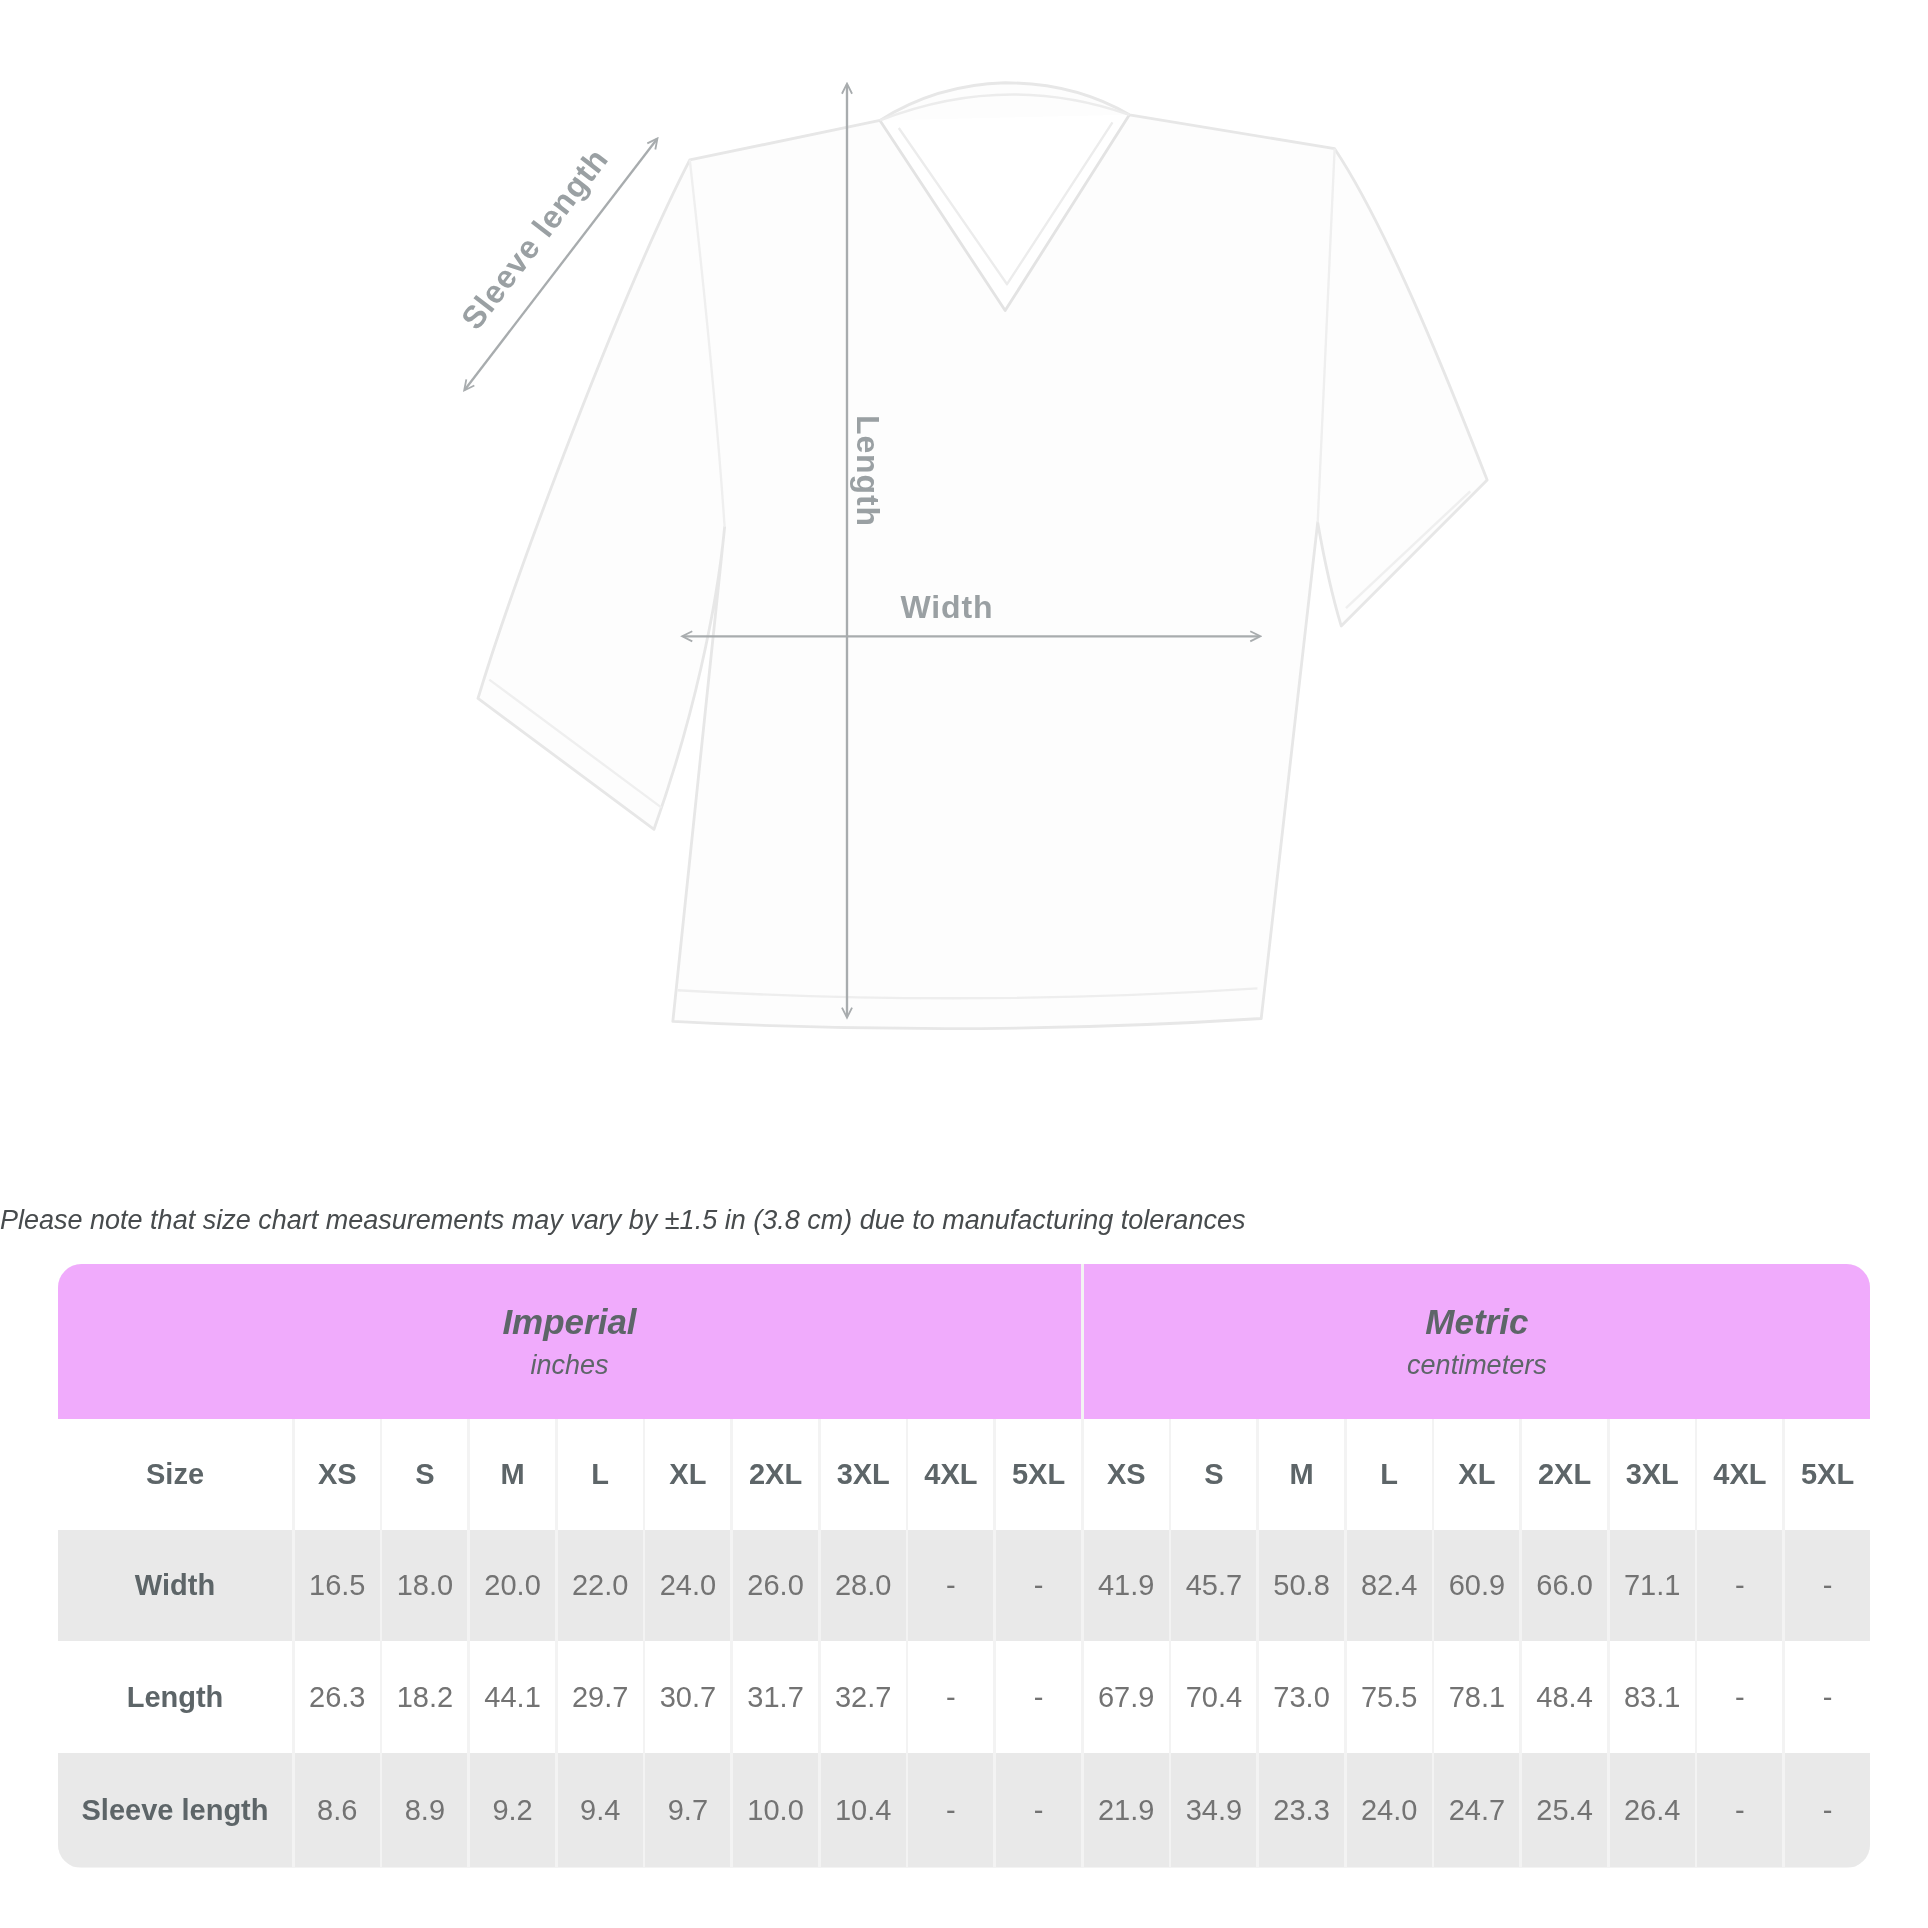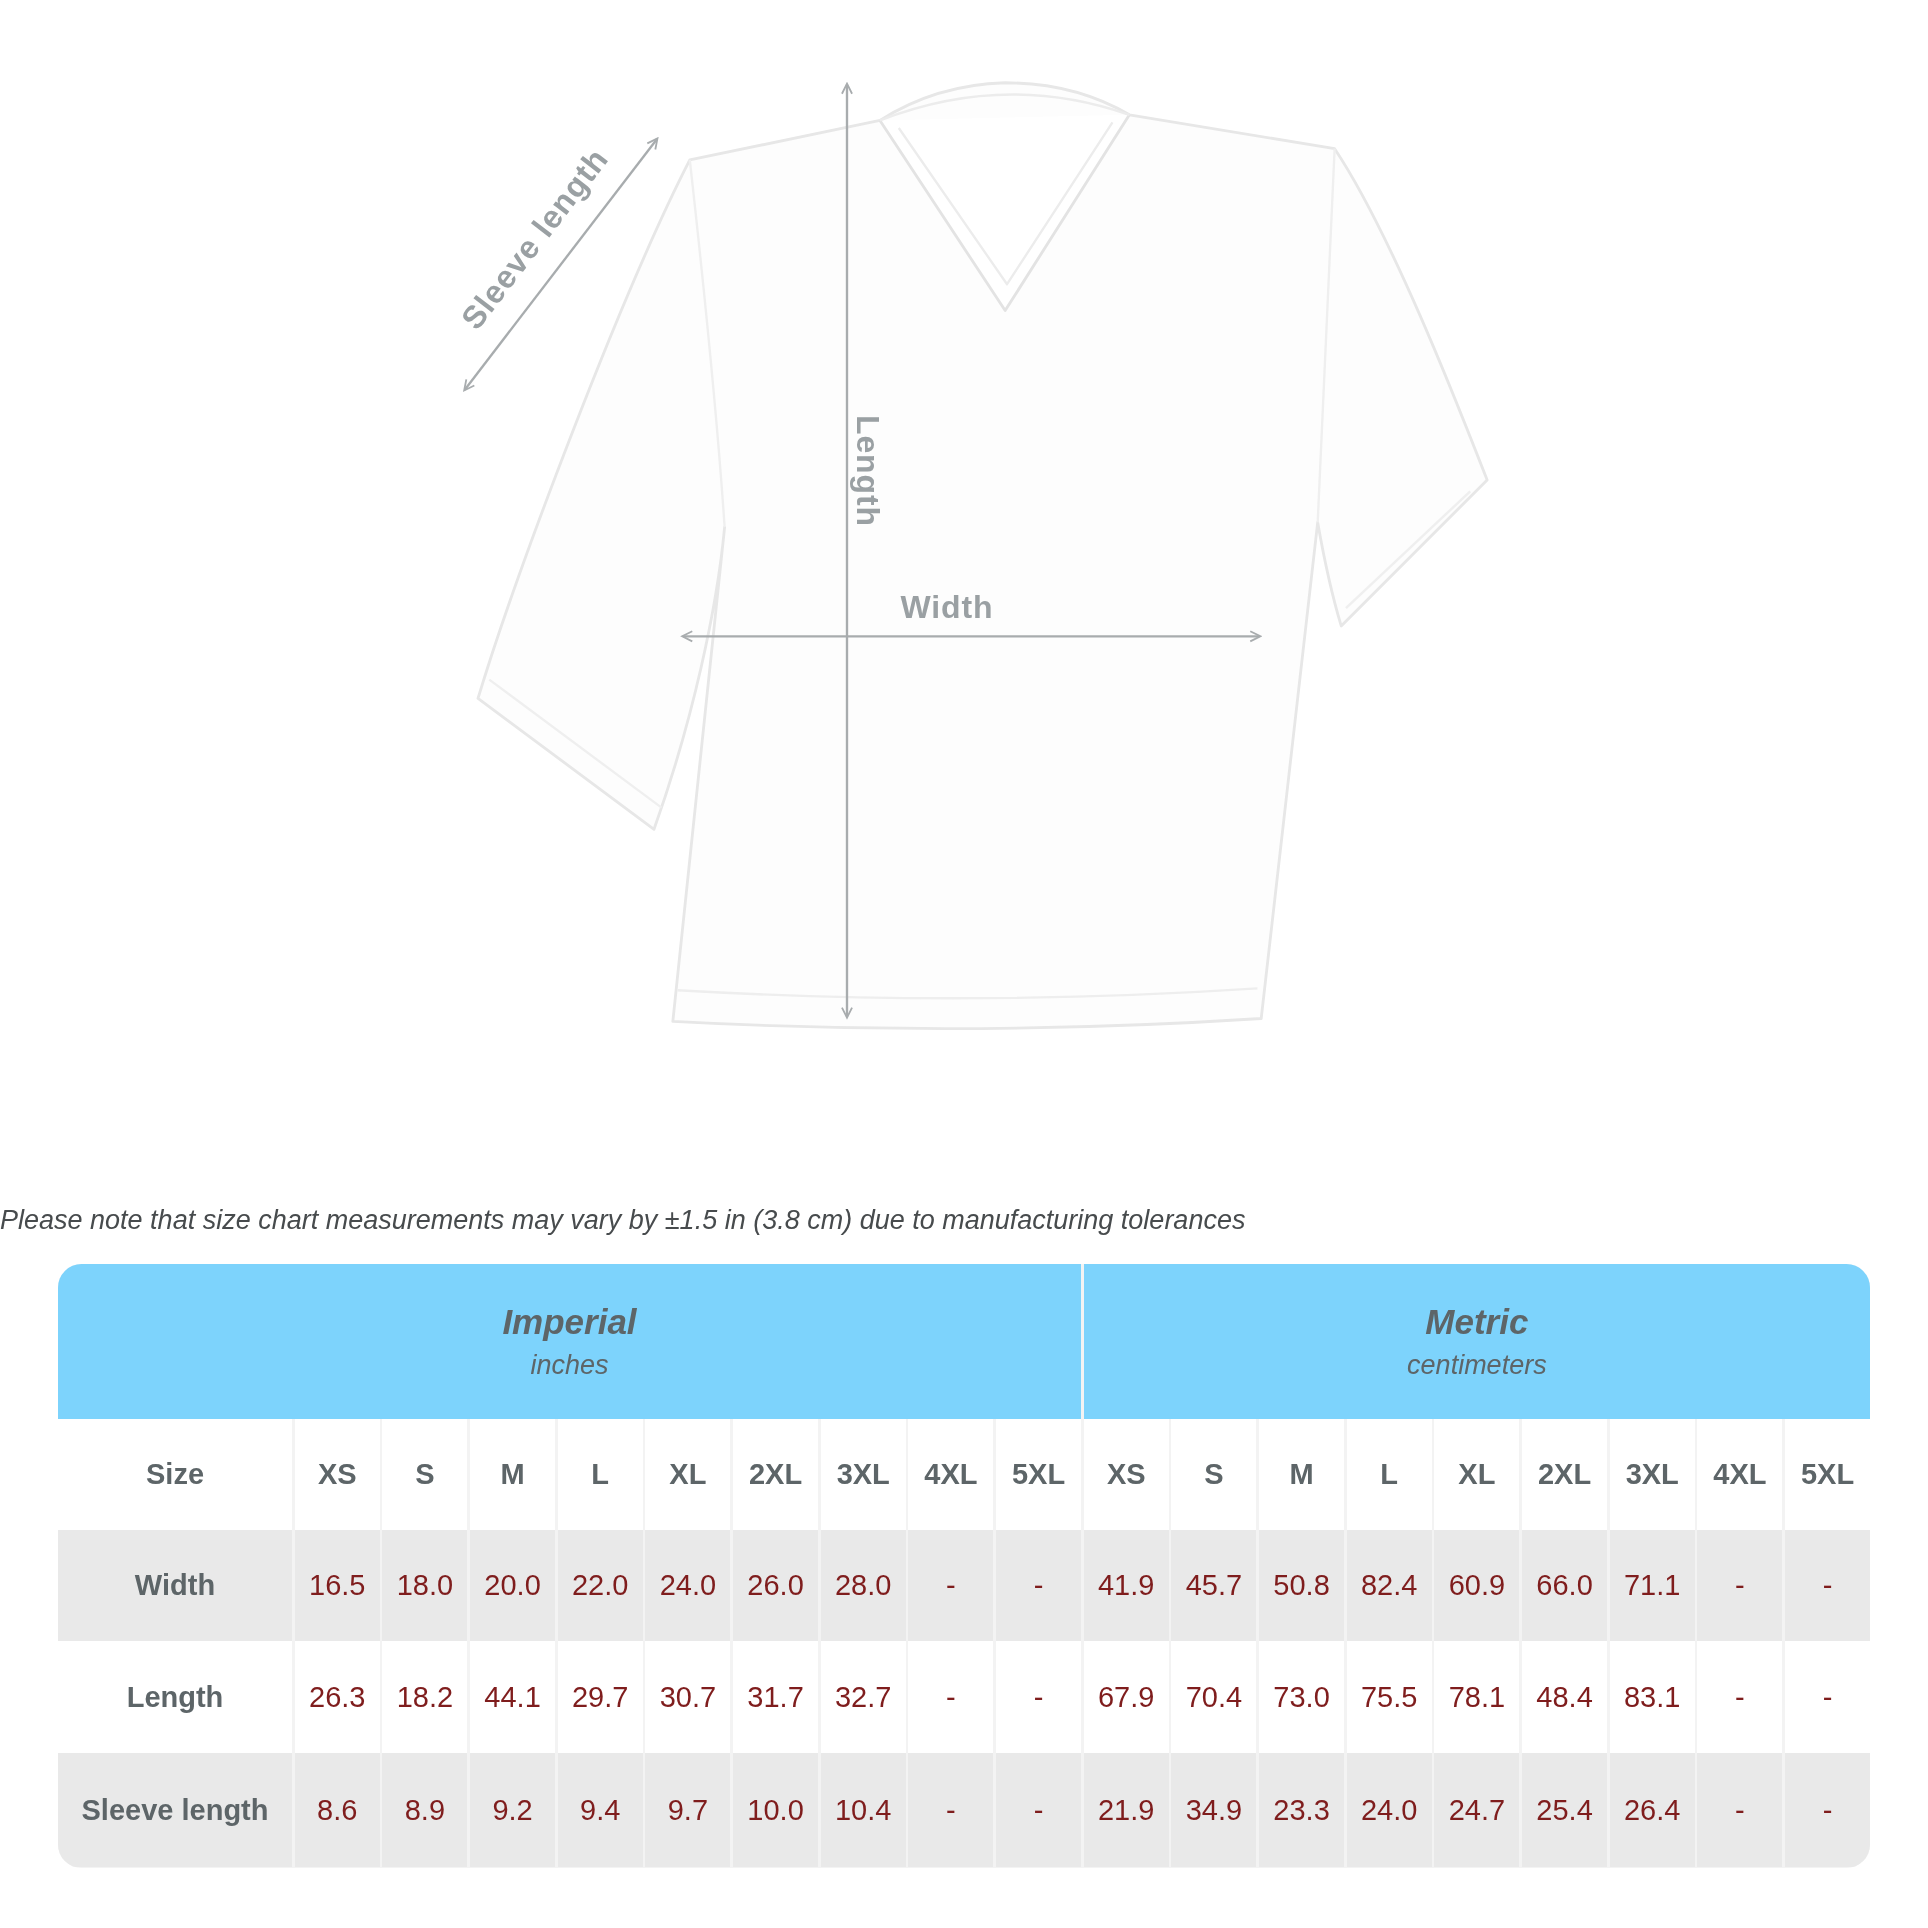--- a/index.html
+++ b/index.html
@@ -29,25 +29,25 @@
     position:absolute;left:58px;top:1264px;width:1812px;height:604px;
     display:grid;
     grid-template-columns:234px repeat(18,1fr);
     grid-template-rows:155px 111px 111px 112px 114px;
     column-gap:2.8px;row-gap:0;
     background:#f3f3f3;
     border-radius:23.5px;overflow:hidden;
   }
   .cell{display:flex;align-items:center;justify-content:center;background:#ffffff;}
   .cell.gray{background:#e9e9e9;}
-  .group{background:#7dd3fc;flex-direction:column;gap:7.5px;}
+  .group{background:#f0abfc;flex-direction:column;gap:7.5px;}
   .group-label{font-size:35px;font-weight:bold;font-style:italic;color:#5d6568;}
   .group-sub{font-size:27px;font-style:italic;color:#5d6568;}
   .head,.row-label{font-weight:bold;font-size:29px;color:#5d6568;}
-  .val{font-size:29px;color:#7f1d1d;}
+  .val{font-size:29px;color:#737373;}
 </style>
 </head>
 <body>
 
 <div class="stage">
 
   <svg class="shirt-svg" viewBox="0 0 1250 1160" aria-hidden="true">
     <defs>
       <marker id="ah" viewBox="0 0 14 14" refX="11" refY="7" markerWidth="15" markerHeight="15" orient="auto-start-reverse" markerUnits="userSpaceOnUse">
         <path d="M2,2 L12,7 L2,12" fill="none" stroke="#a8acae" stroke-width="1.8"></path>

